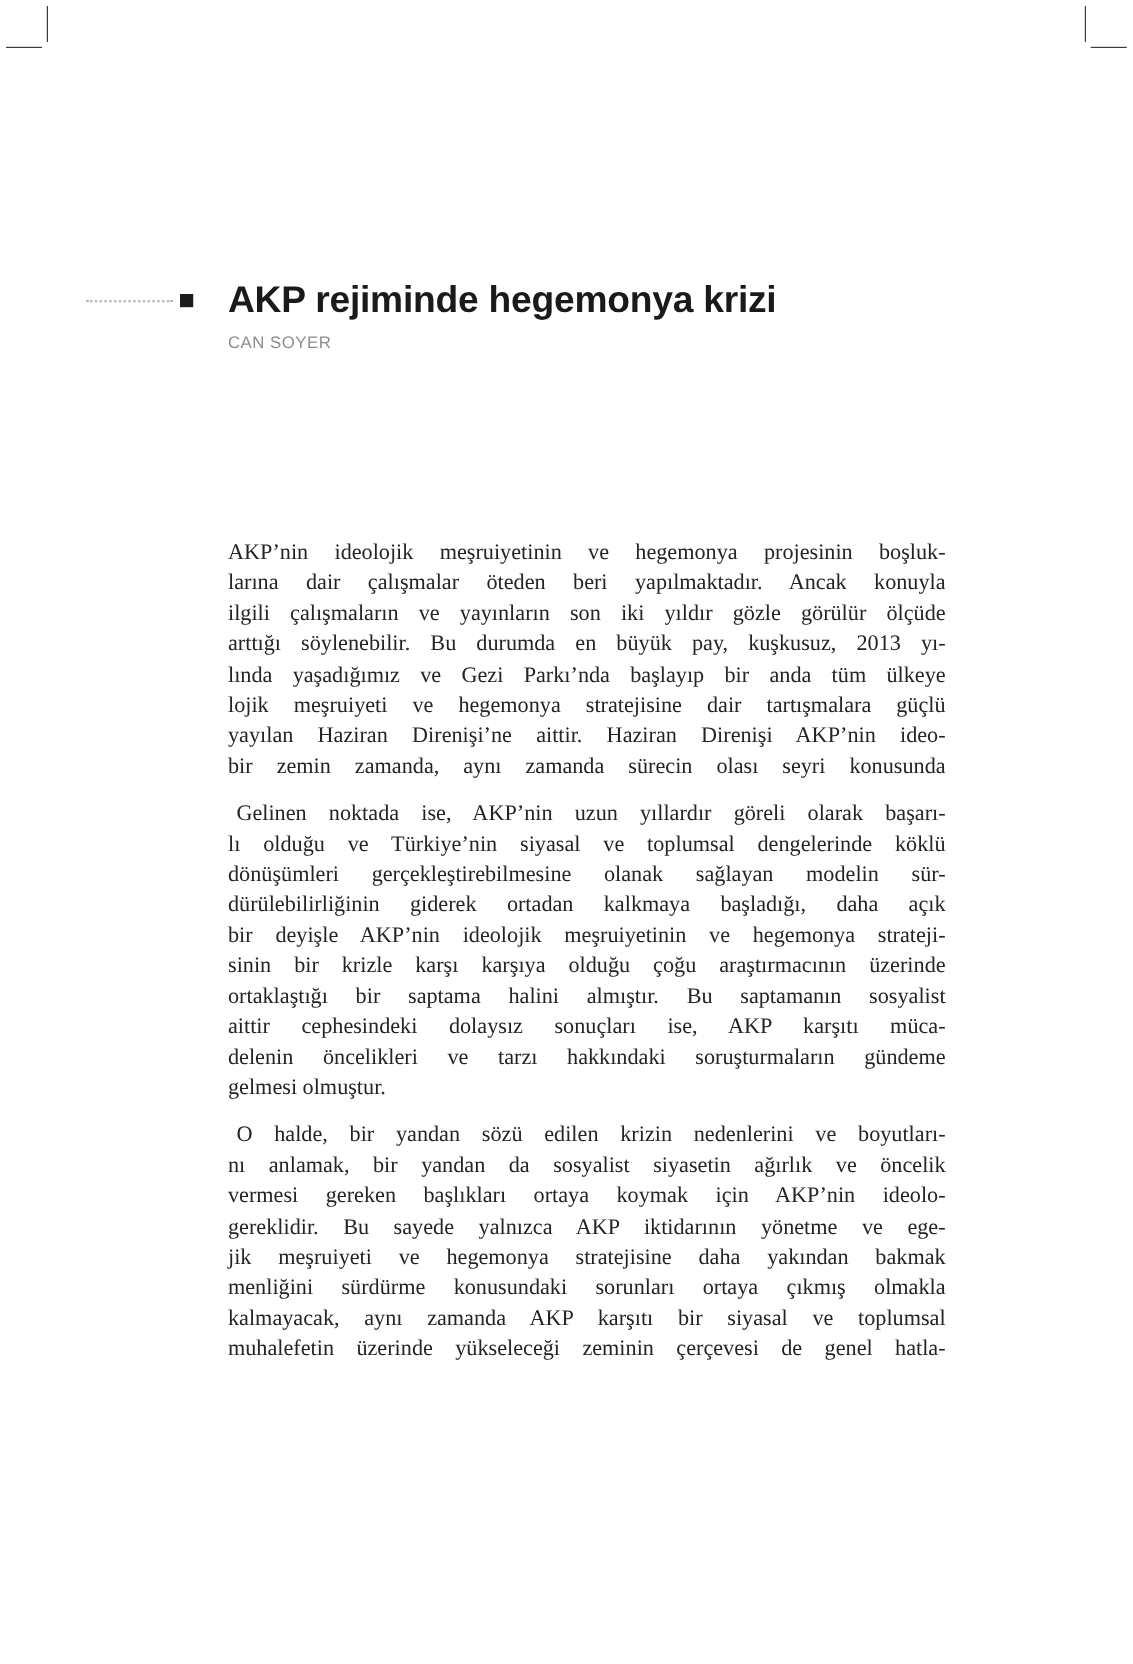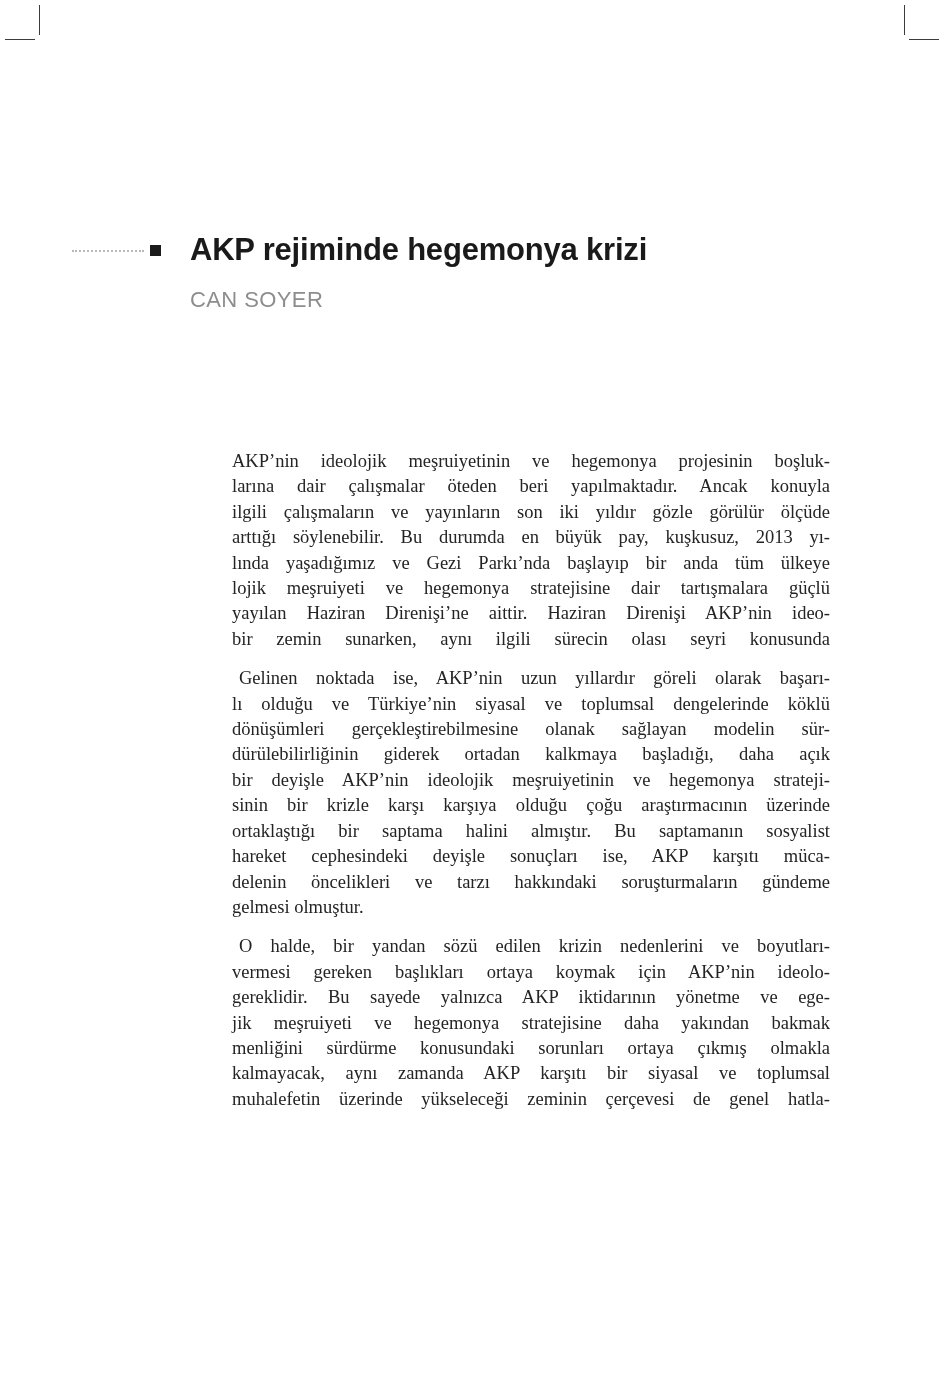--- a/index.html
+++ b/index.html
@@ -37,37 +37,36 @@
     font-family: "Liberation Sans", sans-serif;
     font-weight: 700;
     font-size: 31px;
     line-height: 36px;
     color: #1a1a1a;
     letter-spacing: -0.2px;
     white-space: nowrap;
   }
   .author {
     position: absolute;
-    left: 190px; top: 290px;
+    left: 190px; top: 275px;
     font-family: "Liberation Sans", sans-serif;
-    font-size: 22px;
+    font-size: 14px;
     line-height: 20px;
     color: #8d8d8d;
     letter-spacing: 0.4px;
   }
 
   
   .bodytext {
     position: absolute;
     left: 190px; top: 449px;
     width: 598px;
     font-family: "Liberation Serif", serif;
     font-size: 18.5px;
     color: #242424;
-    margin-left: 42px;
   }
   .para { margin-bottom: 14px; }
   .line {
     line-height: 25.4px;
     text-align: justify;
     text-align-last: justify;
     text-justify: inter-word;
   }
   .line.last { text-align-last: left; }
   .para.indent .line:first-child { padding-left: 7px; }
@@ -98,36 +97,37 @@
 
   <div class="bodytext">
       <div class="para">
         <div class="line">AKP’nin ideolojik meşruiyetinin ve hegemonya projesinin boşluk-</div>
         <div class="line">larına dair çalışmalar öteden beri yapılmaktadır. Ancak konuyla</div>
         <div class="line">ilgili çalışmaların ve yayınların son iki yıldır gözle görülür ölçüde</div>
         <div class="line">arttığı söylenebilir. Bu durumda en büyük pay, kuşkusuz, 2013 yı-</div>
         <div class="line">lında yaşadığımız ve Gezi Parkı’nda başlayıp bir anda tüm ülkeye</div>
         <div class="line">lojik meşruiyeti ve hegemonya stratejisine dair tartışmalara güçlü</div>
         <div class="line">yayılan Haziran Direnişi’ne aittir. Haziran Direnişi AKP’nin ideo-</div>
-        <div class="line">bir zemin sunarken, aynı ilgili sürecin olası seyri konusunda</div>
+        <div class="line">bir zemin zamanda, aynı zamanda sürecin olası seyri konusunda</div>
       </div>
       <div class="para indent">
         <div class="line">Gelinen noktada ise, AKP’nin uzun yıllardır göreli olarak başarı-</div>
         <div class="line">lı olduğu ve Türkiye’nin siyasal ve toplumsal dengelerinde köklü</div>
         <div class="line">dönüşümleri gerçekleştirebilmesine olanak sağlayan modelin sür-</div>
         <div class="line">dürülebilirliğinin giderek ortadan kalkmaya başladığı, daha açık</div>
         <div class="line">bir deyişle AKP’nin ideolojik meşruiyetinin ve hegemonya strateji-</div>
         <div class="line">sinin bir krizle karşı karşıya olduğu çoğu araştırmacının üzerinde</div>
         <div class="line">ortaklaştığı bir saptama halini almıştır. Bu saptamanın sosyalist</div>
-        <div class="line">hareket cephesindeki deyişle sonuçları ise, AKP karşıtı müca-</div>
+        <div class="line">aittir cephesindeki dolaysız sonuçları ise, AKP karşıtı müca-</div>
         <div class="line">delenin öncelikleri ve tarzı hakkındaki soruşturmaların gündeme</div>
         <div class="line last">gelmesi olmuştur.</div>
       </div>
       <div class="para indent">
         <div class="line">O halde, bir yandan sözü edilen krizin nedenlerini ve boyutları-</div>
+        <div class="line">nı anlamak, bir yandan da sosyalist siyasetin ağırlık ve öncelik</div>
         <div class="line">vermesi gereken başlıkları ortaya koymak için AKP’nin ideolo-</div>
         <div class="line">gereklidir. Bu sayede yalnızca AKP iktidarının yönetme ve ege-</div>
         <div class="line">jik meşruiyeti ve hegemonya stratejisine daha yakından bakmak</div>
         <div class="line">menliğini sürdürme konusundaki sorunları ortaya çıkmış olmakla</div>
         <div class="line">kalmayacak, aynı zamanda AKP karşıtı bir siyasal ve toplumsal</div>
         <div class="line">muhalefetin üzerinde yükseleceği zeminin çerçevesi de genel hatla-</div>
       </div>
     </div>
 
 </div>

